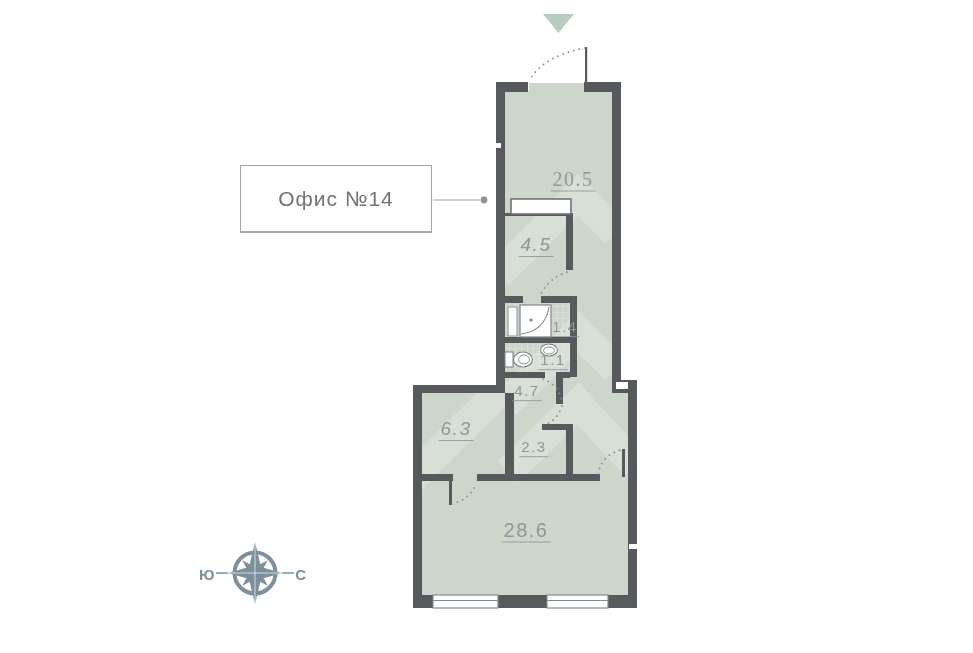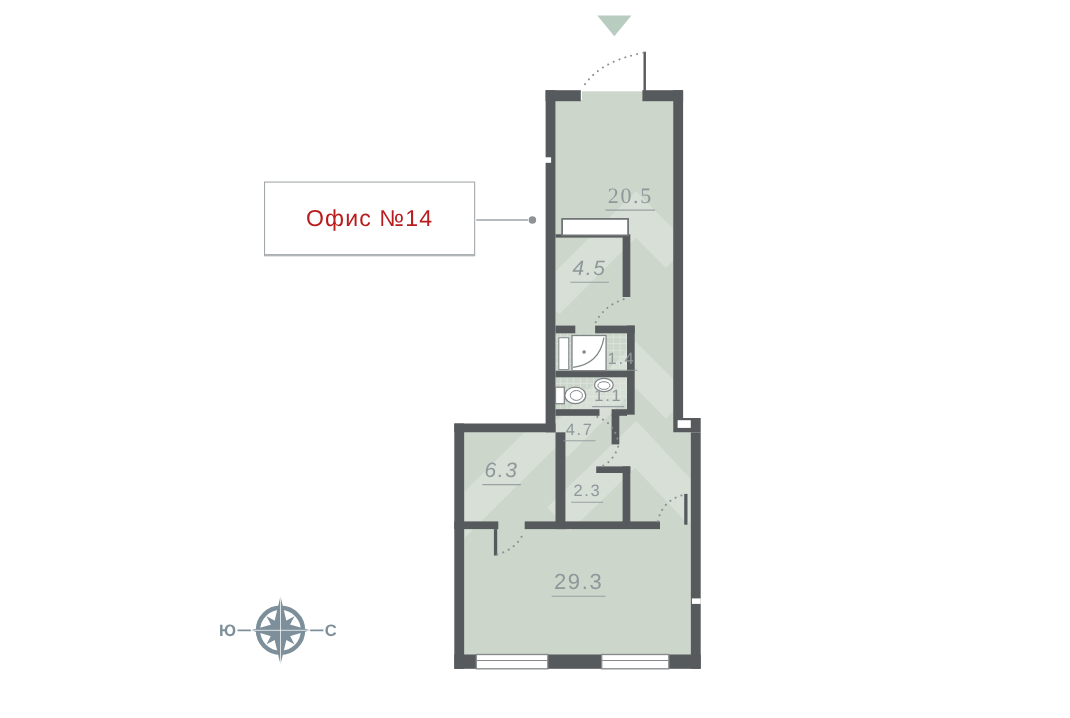--- a/index.html
+++ b/index.html
@@ -15,21 +15,21 @@
     padding:0 2px 1px 2px;line-height:1.05;white-space:nowrap;
   }
   .lbl-lg{font-size:20px;}
   .lbl-md{font-size:19px;font-style:italic;}
   .lbl-sm{font-size:15px;}
   .info-box{
     position:absolute;left:240px;top:165px;width:192px;height:68px;
     border:1.5px solid #a3a8ab;background:#ffffff;box-sizing:border-box;
     display:flex;flex-direction:column;
   }
-  .info-row{flex:1;display:flex;align-items:center;justify-content:center;color:#b91c1c;}
+  .info-row{flex:1;display:flex;align-items:center;justify-content:center;color:#737373;}
   .info-row.title{border-bottom:1.5px solid #a3a8ab;font-size:21px;letter-spacing:1px;}
   .info-row.area{font-size:24px;letter-spacing:2.5px;}
   .compass-letter{
     position:absolute;transform:translate(-50%,-50%);
     color:#7d8f9a;font-size:15px;font-weight:bold;letter-spacing:.5px;
   }
 </style>
 </head>
 <body>
 
@@ -154,18 +154,18 @@
     <div class="info-row title">Офис №14</div>
   </div>
 
   <div class="room-label lbl-lg" style="left:573px;top:180px;font-family:Liberation Serif, serif;">20.5</div>
   <div class="room-label lbl-md" style="left:536px;top:246px;">4.5</div>
   <div class="room-label lbl-sm" style="left:565px;top:328px;">1.4</div>
   <div class="room-label lbl-sm" style="left:553px;top:361px;">1.1</div>
   <div class="room-label lbl-sm" style="left:527px;top:392px;">4.7</div>
   <div class="room-label lbl-md" style="left:456px;top:430px;">6.3</div>
   <div class="room-label lbl-sm" style="left:534px;top:448px;">2.3</div>
-  <div class="room-label lbl-lg" style="left:526px;top:531px;">29.3</div>
+  <div class="room-label lbl-lg" style="left:526px;top:531px;">28.6</div>
 
   <span class="compass-letter" style="left:207px;top:574px;">Ю</span>
   <span class="compass-letter" style="left:301px;top:574px;">С</span>
 
 </div>
 
 </body></html>

